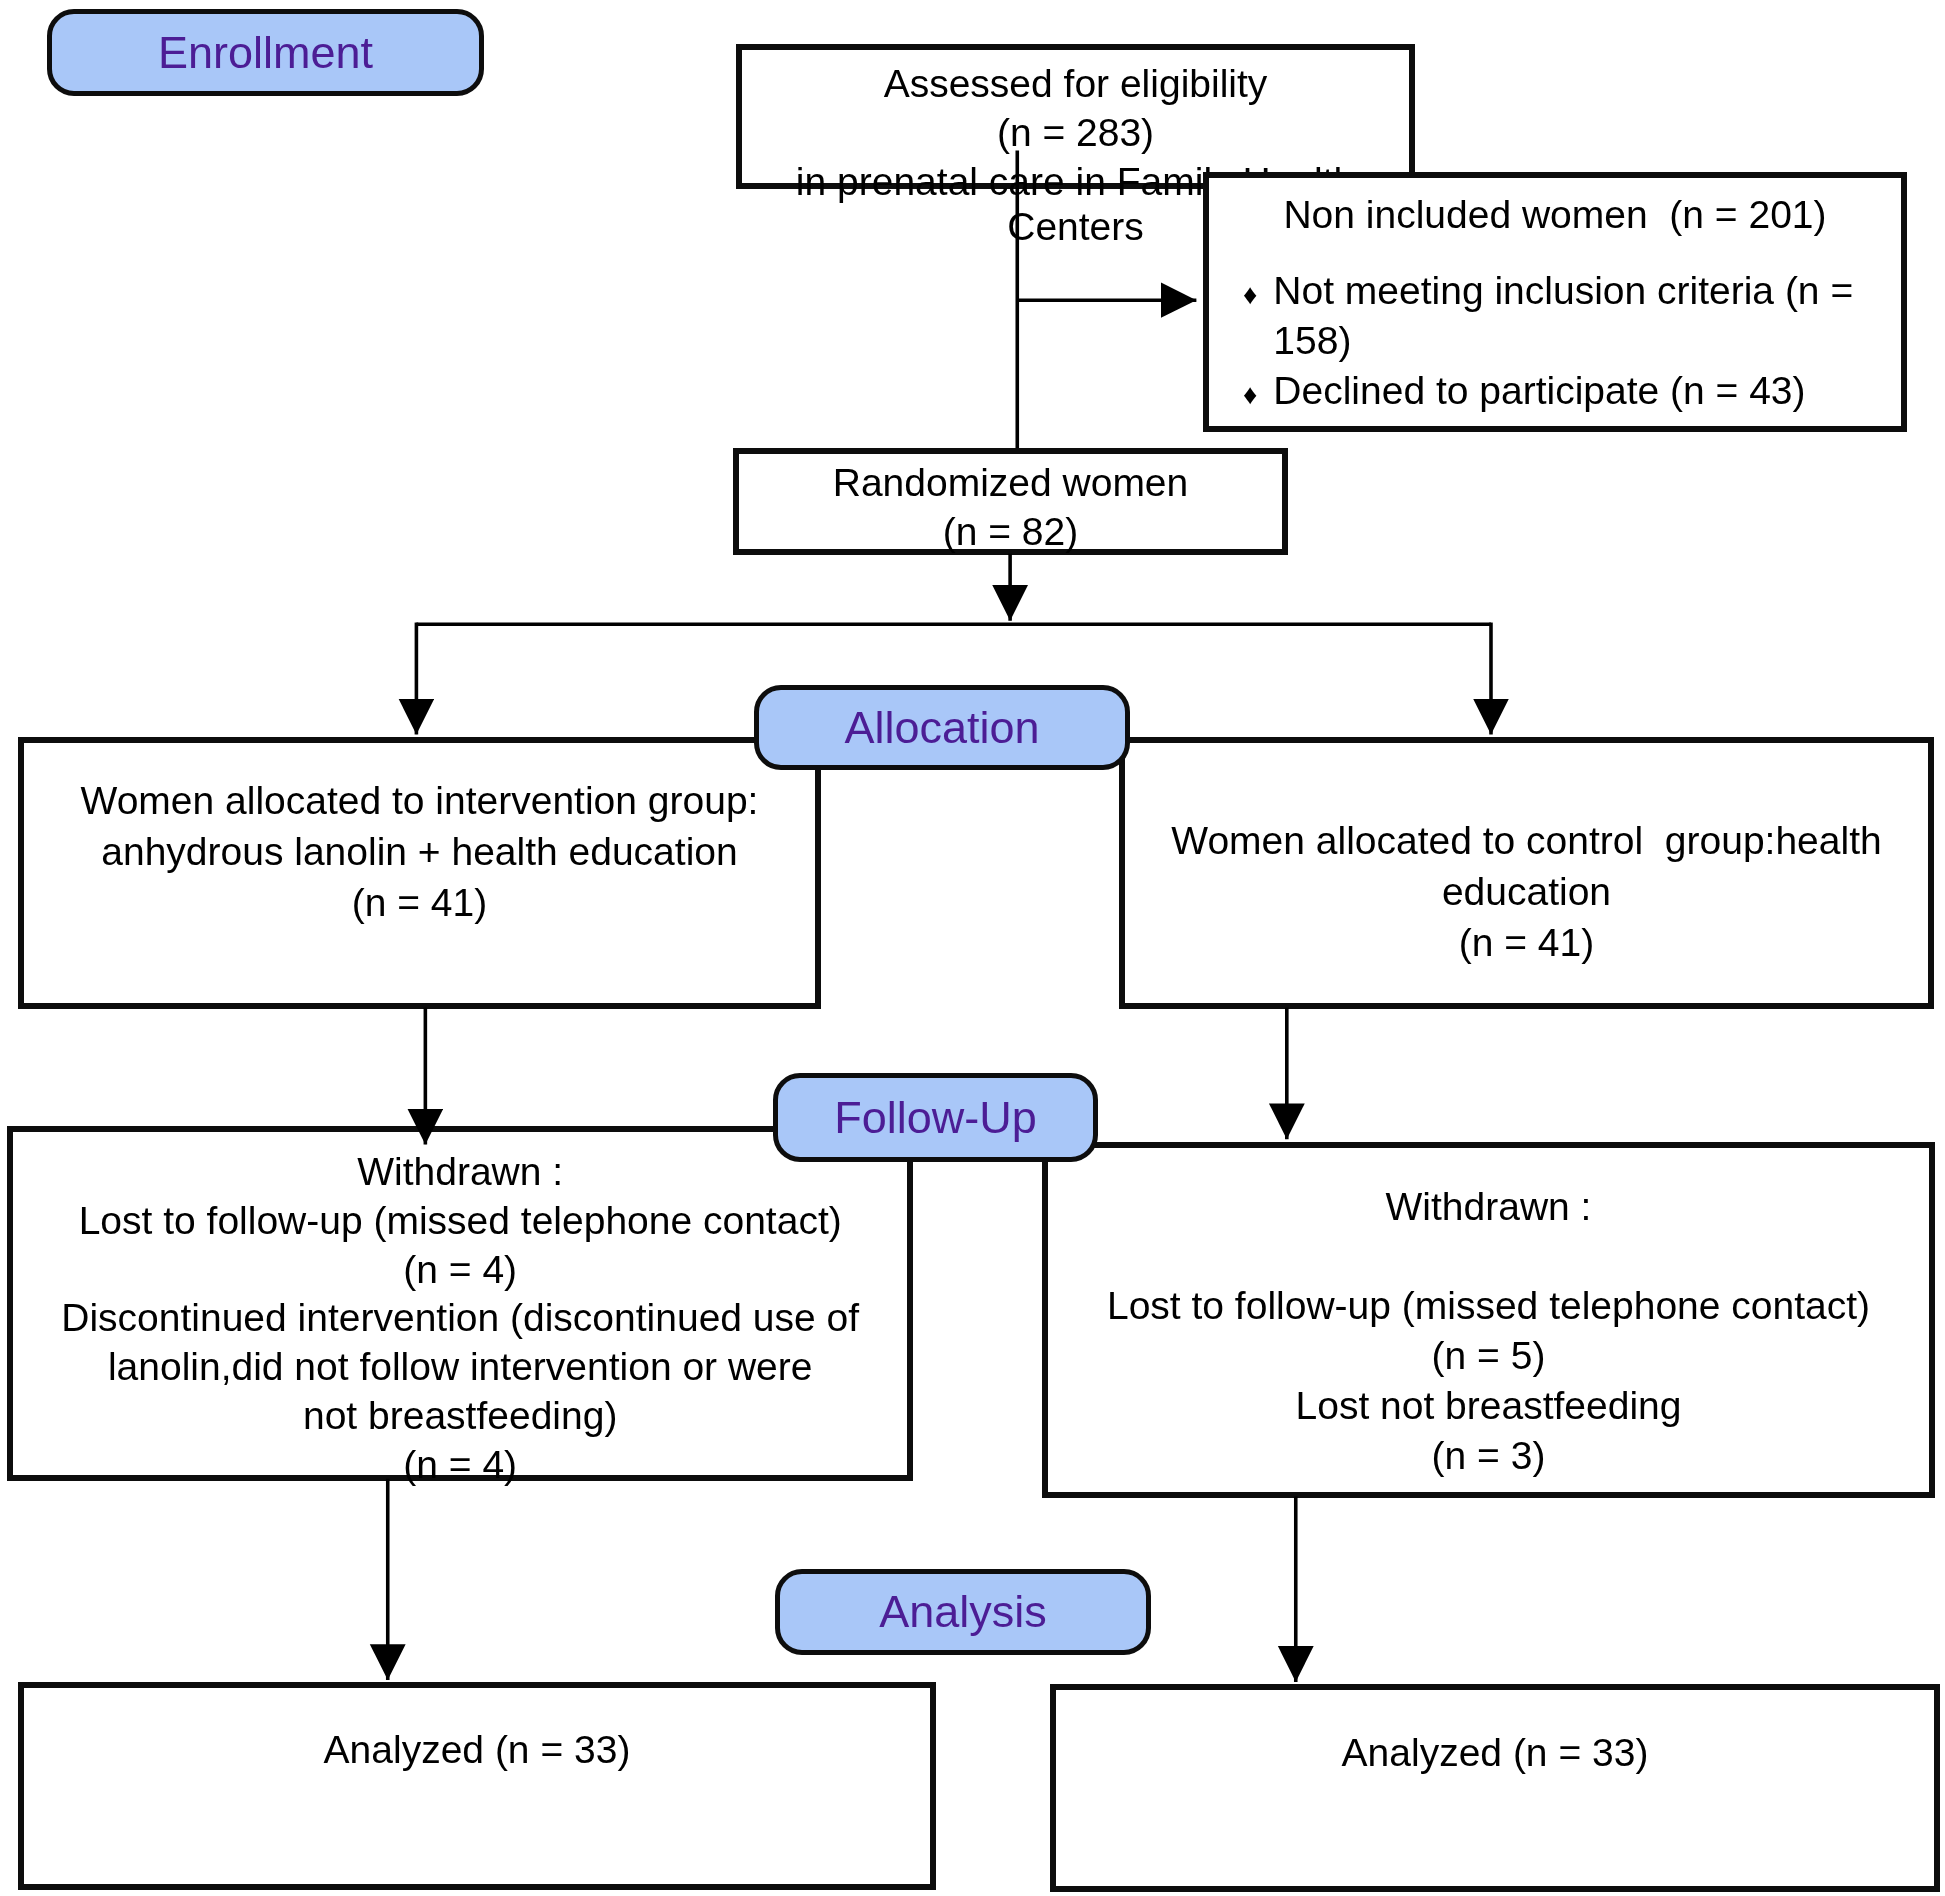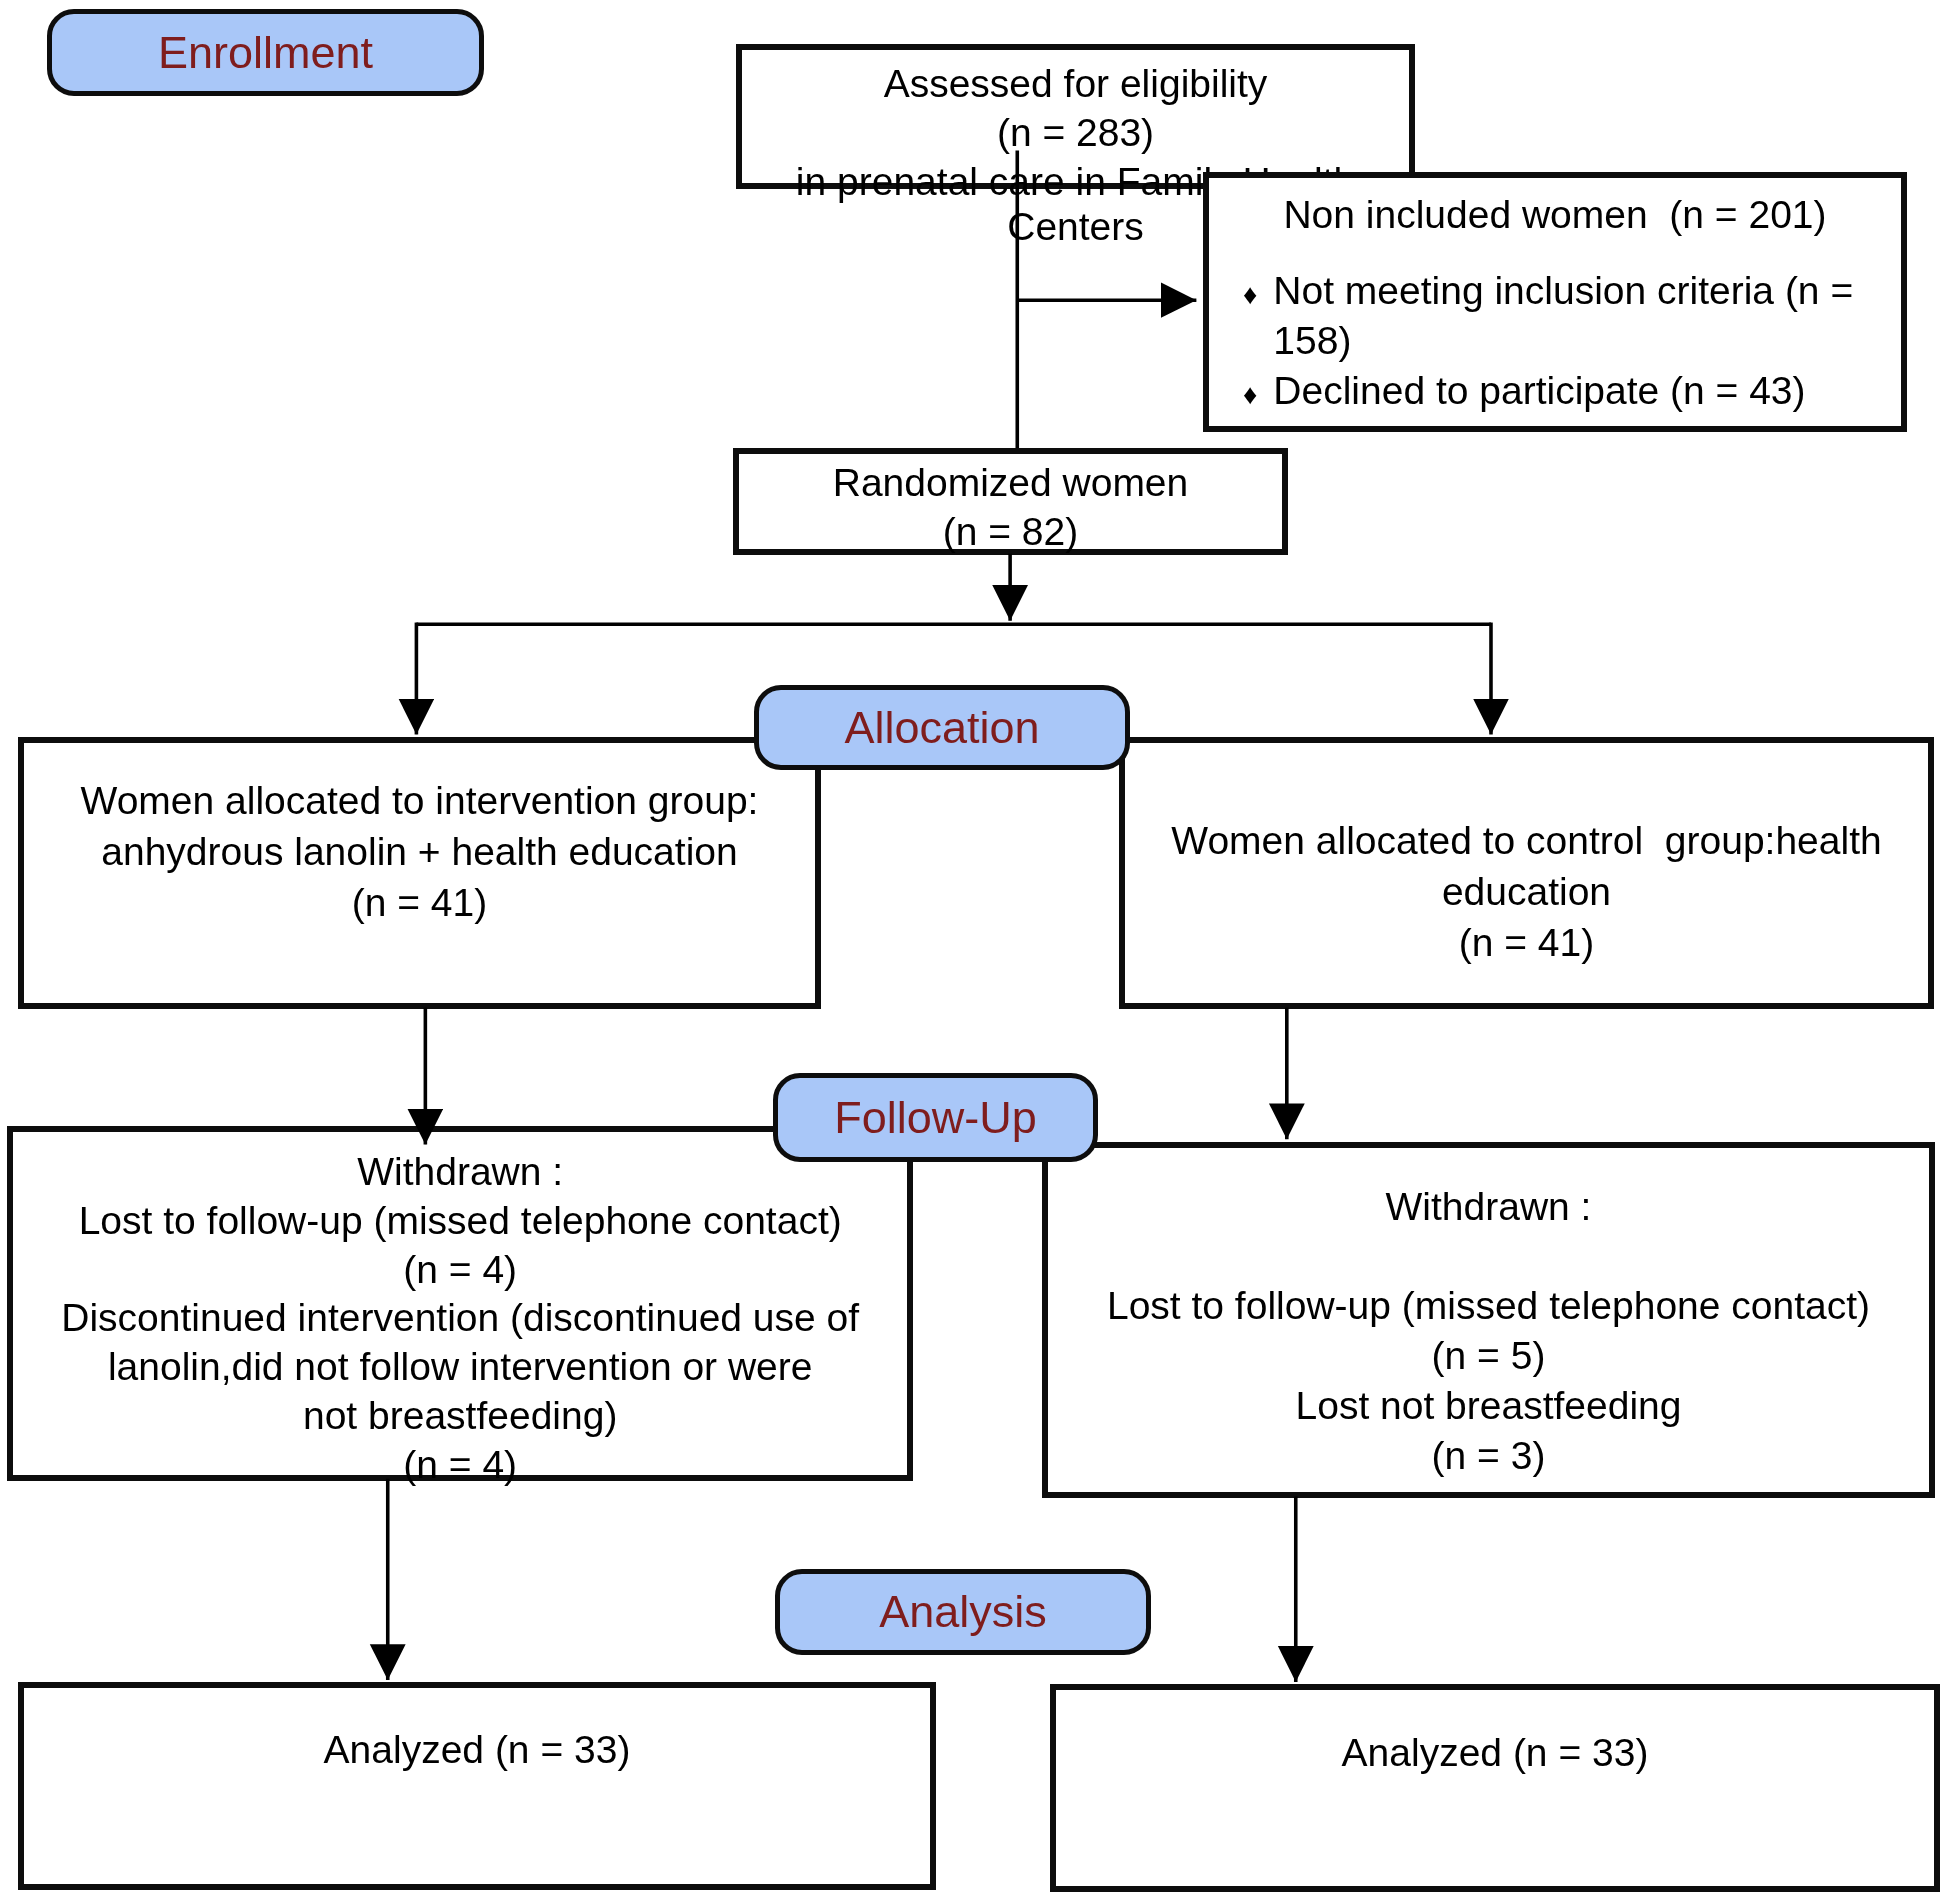--- a/index.html
+++ b/index.html
@@ -11,21 +11,21 @@
     color:#000;
   }
   
   .stage{
     position:absolute;
     background:#a9c7f8;
     border:5.4px solid #0d0d0d;
     border-radius:27px;
     display:flex;align-items:center;justify-content:center;
     font-size:45px;
-    color:#7f1d1d;
+    color:#4c1d95;
     z-index:4;
     box-sizing:border-box;
   }
   
   .fbox{
     position:absolute;
     background:#ffffff;
     border:6.3px solid #0d0d0d;
     box-sizing:border-box;
     z-index:2;

